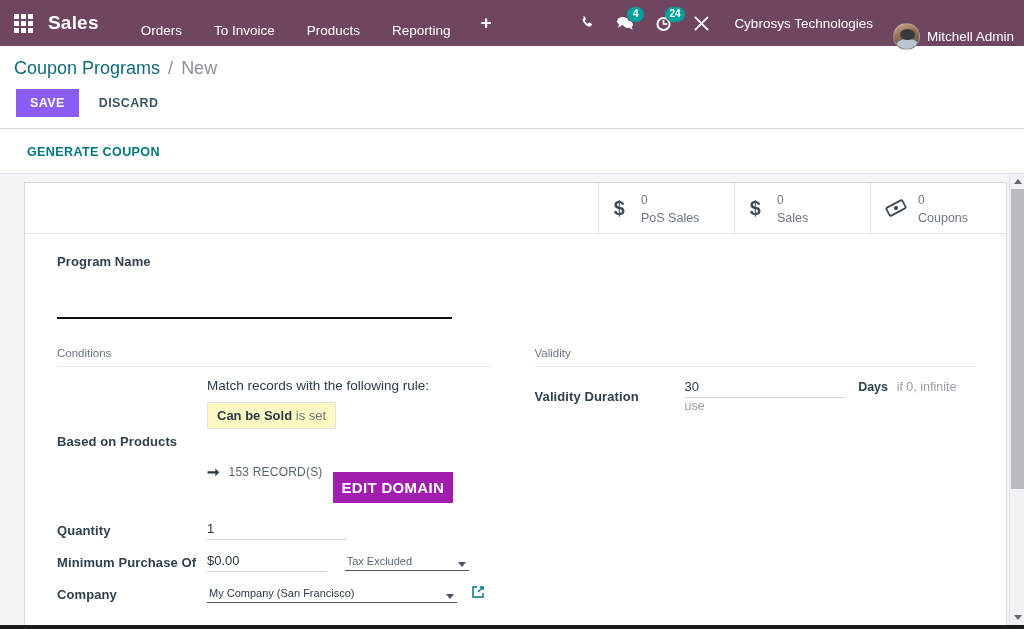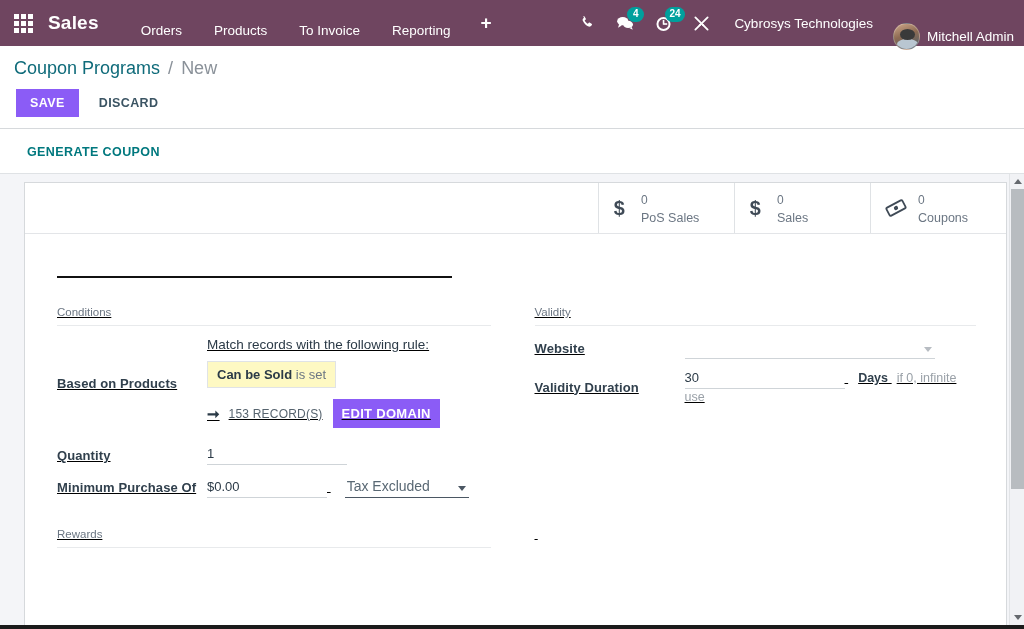--- a/index.html
+++ b/index.html
@@ -197,21 +197,21 @@
     width: 395px;
     border:none;
     border-bottom: 2px solid #111111;
     font-size: 15px;
     padding: 2px 0 3px 0;
     outline:none;
     font-family: "Liberation Sans", sans-serif;
     background: transparent;
   }
 
-  .cols { display:flex;text-decoration:underline; }
+  .cols { display:flex; }
   .col { width: 50%; }
   .col-left { padding-right: 26px; }
   .col-right { padding-left: 18px; }
 
   .group-title {
     font-size: 11.5px;
     color:#6b7683;
     border-bottom: 1px solid #e8eaec;
     padding-bottom: 7px;
     margin-bottom: 9px;
@@ -238,37 +238,37 @@
     font-size: 13px;
     color:#6b7683;
     margin-bottom: 11px;
   }
   .domain-chip b { color:#2b3a47; font-weight:bold; }
 
   .rec-row { display:flex; align-items:center; }
   .arrow-ico { color:#2b3a47; font-size:15px; margin-right: 9px; font-weight:bold;}
   .rec-count { font-size: 12px; color:#56636e; margin-right: 10px; letter-spacing:.2px; }
   .btn-editdomain {
-    background:#8b5cf6; color:#fff; border:none;
-    font-size: 13px; font-weight:bold; letter-spacing:.3px;
-    padding: 7px 9px; cursor:pointer;
+    background:#a21caf; color:#fff; border:none;
+    font-size: 15px; font-weight:bold; letter-spacing:.3px;
+    padding: 7px 9px; cursor:pointer;margin-top:32px;
   }
 
   .inp {
     border:none; border-bottom:1px solid #cfd4d8;
     font-size: 13px; padding: 1px 0 3px 0;
     outline:none; background:transparent;
     font-family: "Liberation Sans", sans-serif;
     color:#2b3a47;
   }
   .inp-num { width: 140px; }
   .inp-money { width: 120px; }
   .sel {
     border:none; border-bottom:1px solid #4b5763;
-    font-size: 14px; color:#596874;
+    font-size: 11px; color:#596874;
     background:transparent;
     padding: 1px 16px 3px 2px;
     outline:none;
     font-family: "Liberation Sans", sans-serif;
     -webkit-appearance:none; appearance:none;
     cursor:pointer;
   }
   .selwrap { position:relative; display:inline-block; }
   .selwrap:after {
     content:""; position:absolute; right:3px; top:9px;
@@ -313,22 +313,22 @@
         <i></i>
         <i></i>
         <i></i>
         <i></i>
         <i></i>
       </div>
   </div>
   <div class="brand">Sales</div>
 
   <div class="menu-item">Orders</div>
+  <div class="menu-item">To Invoice</div>
   <div class="menu-item">Products</div>
-  <div class="menu-item">To Invoice</div>
   <div class="menu-item">Reporting</div>
   <div class="menu-plus">+</div>
 
   <div class="nav-right">
     <div class="nav-icon">
       <svg width="15" height="16" viewBox="0 0 16 16" fill="#ffffff">
         <path d="M3.4 1.2c.5-.5 1.2-.4 1.6.2l1.1 1.7c.3.5.2 1-.2 1.4l-.7.6c-.2.2-.2.4-.1.6.5 1.1 1.7 2.4 2.9 3 .2.1.4.1.6-.1l.6-.7c.4-.4.9-.5 1.4-.2l1.7 1.1c.6.4.7 1.1.2 1.6l-.9.9c-.6.6-1.5.8-2.4.5C6.8 10.9 4.4 8.6 3 5.6c-.4-.9-.2-1.9.4-2.5l.9-.9z"></path>
       </svg>
     </div>
 
@@ -427,20 +427,21 @@
         <span class="stat-txt">
           <span class="stat-val">0</span><br>
           <span class="stat-lbl">Coupons</span>
         </span>
       </div>
     </div>
 
     <div class="form-body">
 
       <div class="title-field">
+        <span class="title-label">Program Name</span>
         <input class="title-input" type="text" value="" style="">
       </div>
 
       <div class="cols">
 
         <div class="col col-left">
           <div class="group-title">Conditions</div>
 
           <div class="frow">
             <div class="flabel">Based on Products</div>
@@ -471,35 +472,42 @@
               <input class="inp inp-money" type="text" value="$0.00" style="">
               <span class="selwrap" style="margin-left:14px;">
                 <select class="sel sel-tax">
                   <option>Tax Excluded</option>
                   <option>Tax Included</option>
                 </select>
               </span>
             </div>
           </div>
 
-        </div>
-
-        <div class="col col-right">
-          <div class="group-title">Validity</div>
-
           <div class="frow">
-            <div class="flabel">Website</div>
+            <div class="flabel">Company</div>
             <div class="fval">
-              <span class="selwrap faint">
-                <select class="sel sel-website">
-                  <option></option>
+              <span class="selwrap">
+                <select class="sel sel-company">
+                  <option>My Company (San Francisco)</option>
                 </select>
+              </span>
+              <span class="extlink">
+                <svg width="14" height="14" viewBox="0 0 14 14" fill="none" stroke="#00787E" stroke-width="1.5">
+                  <path d="M6 2H2v10h10V8"></path>
+                  <path d="M9 2h3v3"></path>
+                  <path d="M12 2L7 7"></path>
+                </svg>
               </span>
             </div>
           </div>
+        </div>
+
+        <div class="col col-right">
+          <div class="group-title">Validity</div>
+
 
           <div class="frow">
             <div class="flabel">Validity Duration</div>
             <div class="fval">
               <input class="inp" style="width: 160px;" type="text" value="30">
               <span class="days-lbl">Days</span>
               <span class="help-txt">if 0, infinite use</span>
             </div>
           </div>
         </div>

